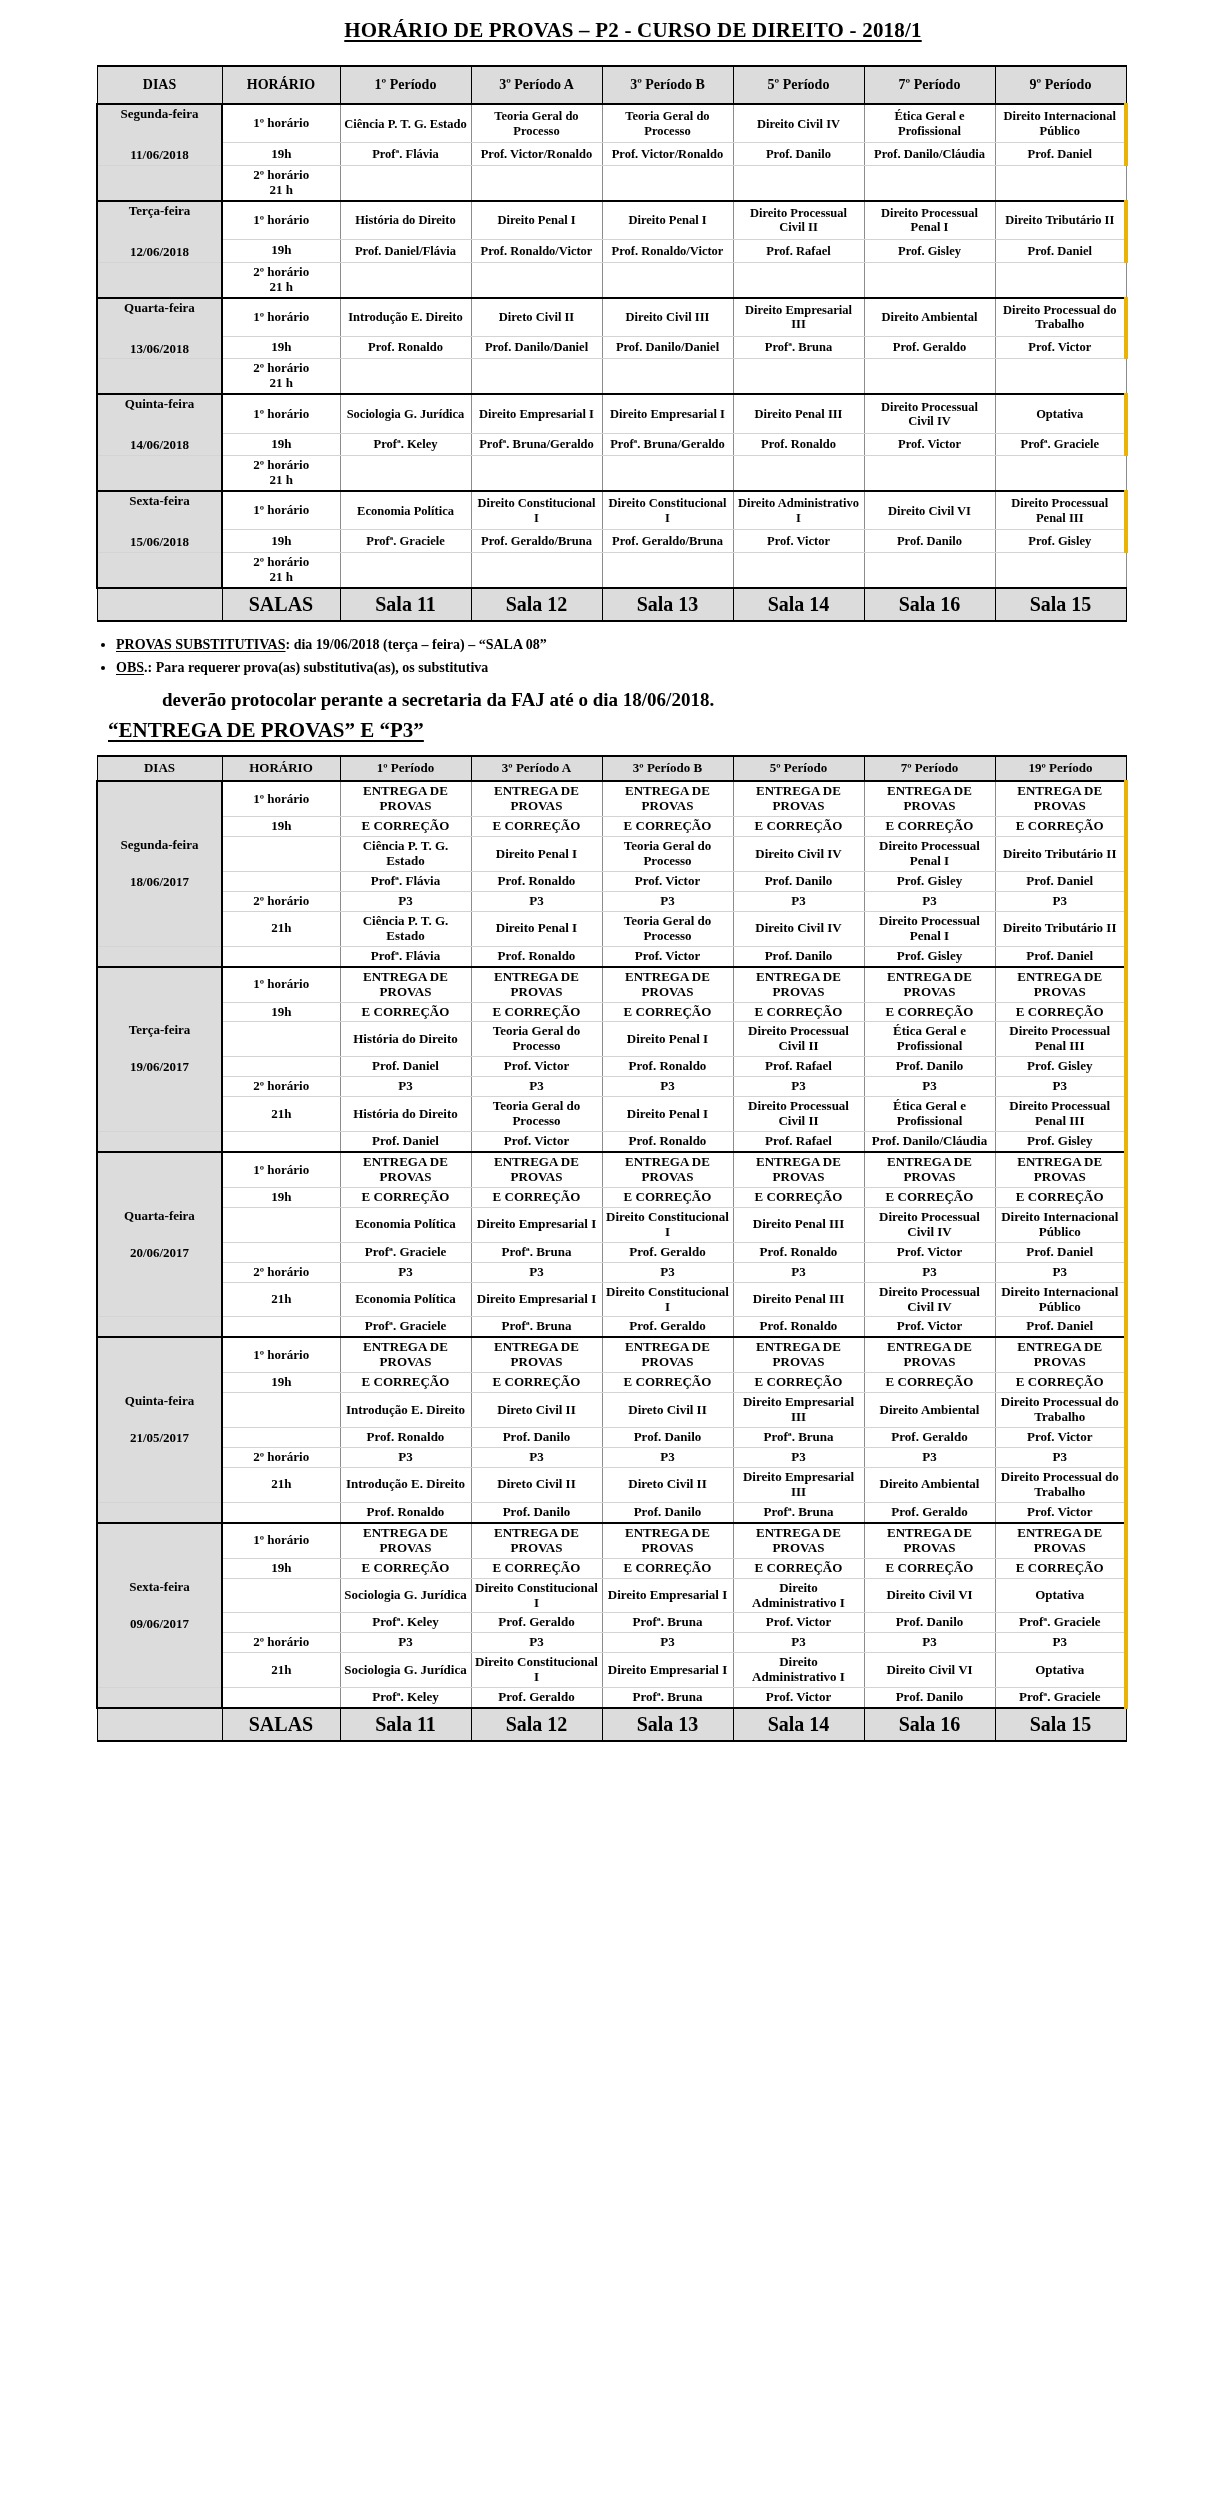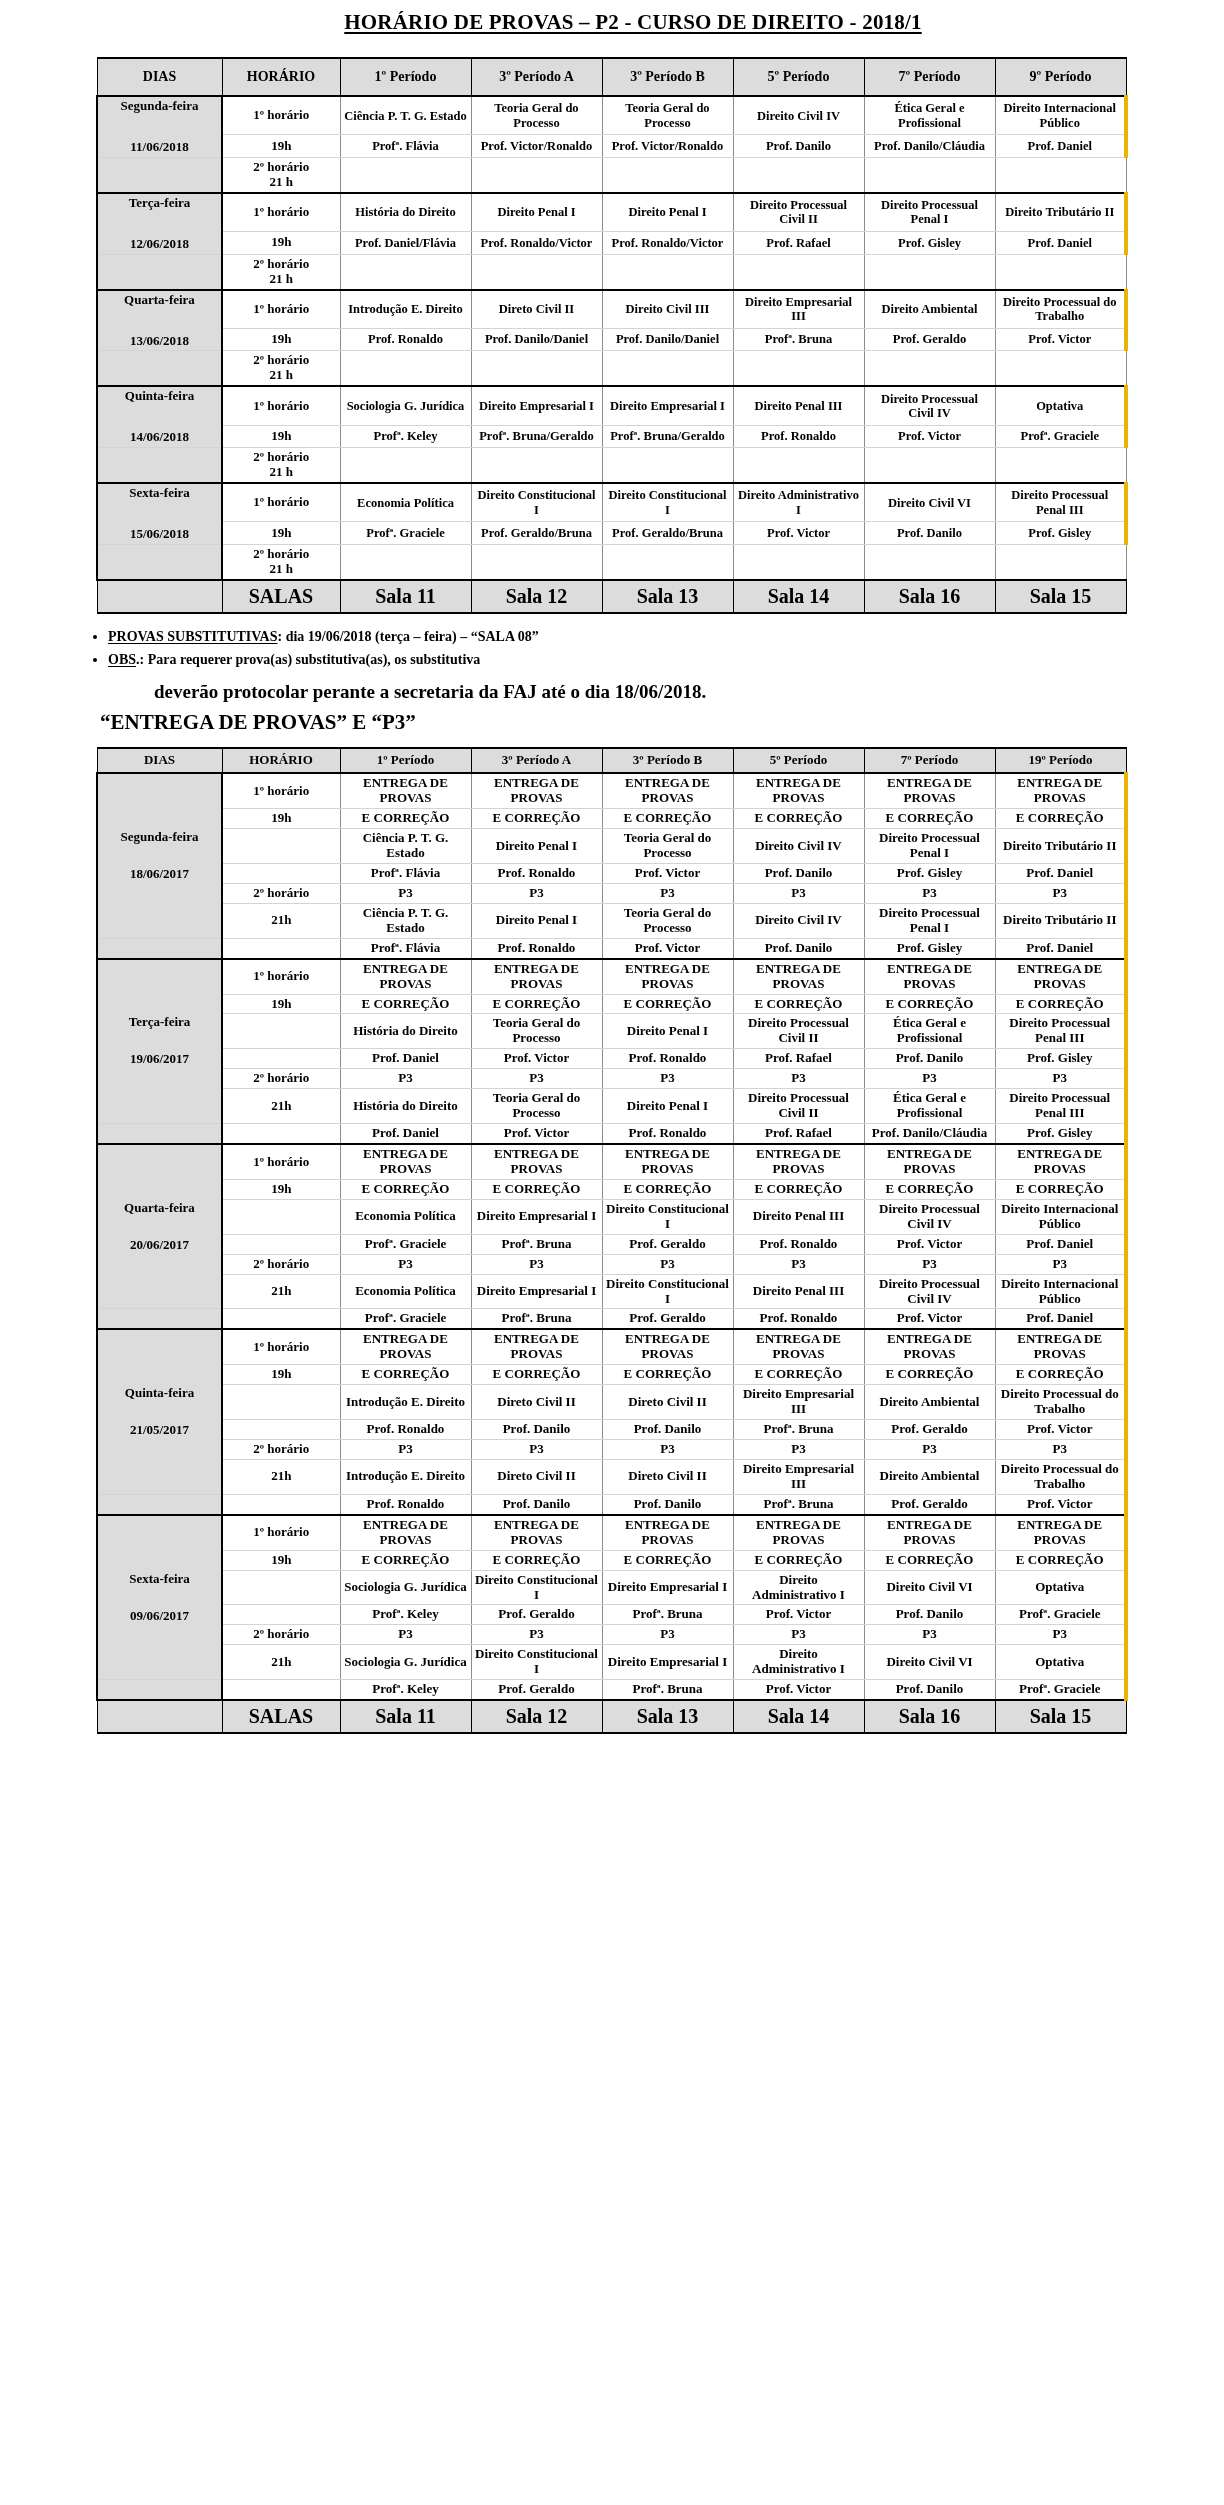--- a/index.html
+++ b/index.html
@@ -10,21 +10,21 @@
   }
   body {
     width: 1224px;
     font-family: "Liberation Serif", "DejaVu Serif", serif;
     color: #000000;
     -webkit-font-smoothing: antialiased;
   }
   .page {
     width: 1224px;
     box-sizing: border-box;
-    padding: 4px;
+    padding: 12px;
     position: relative;
   }
 
   
   .doc-title {
     text-align: center;
     font-size: 21px;
     font-weight: bold;
     letter-spacing: 0.2px;
     padding: 6px 0 10px 0;
@@ -125,20 +125,21 @@
     font-weight: bold;
     line-height: 1.5;
     margin: 0;
   }
   .section-title {
     margin: 2px 0 2px 96px;
     font-size: 21px;
     font-weight: bold;
   }
   .section-title span {
+    text-decoration: underline;
     text-underline-offset: 3px;
   }
   .t2 td { font-size: 12.5px; }
   .t2 td.hd { font-size: 13px; padding: 3px 3px; }
 </style>
 </head>
 <body>
 
 <div class="page">
 

